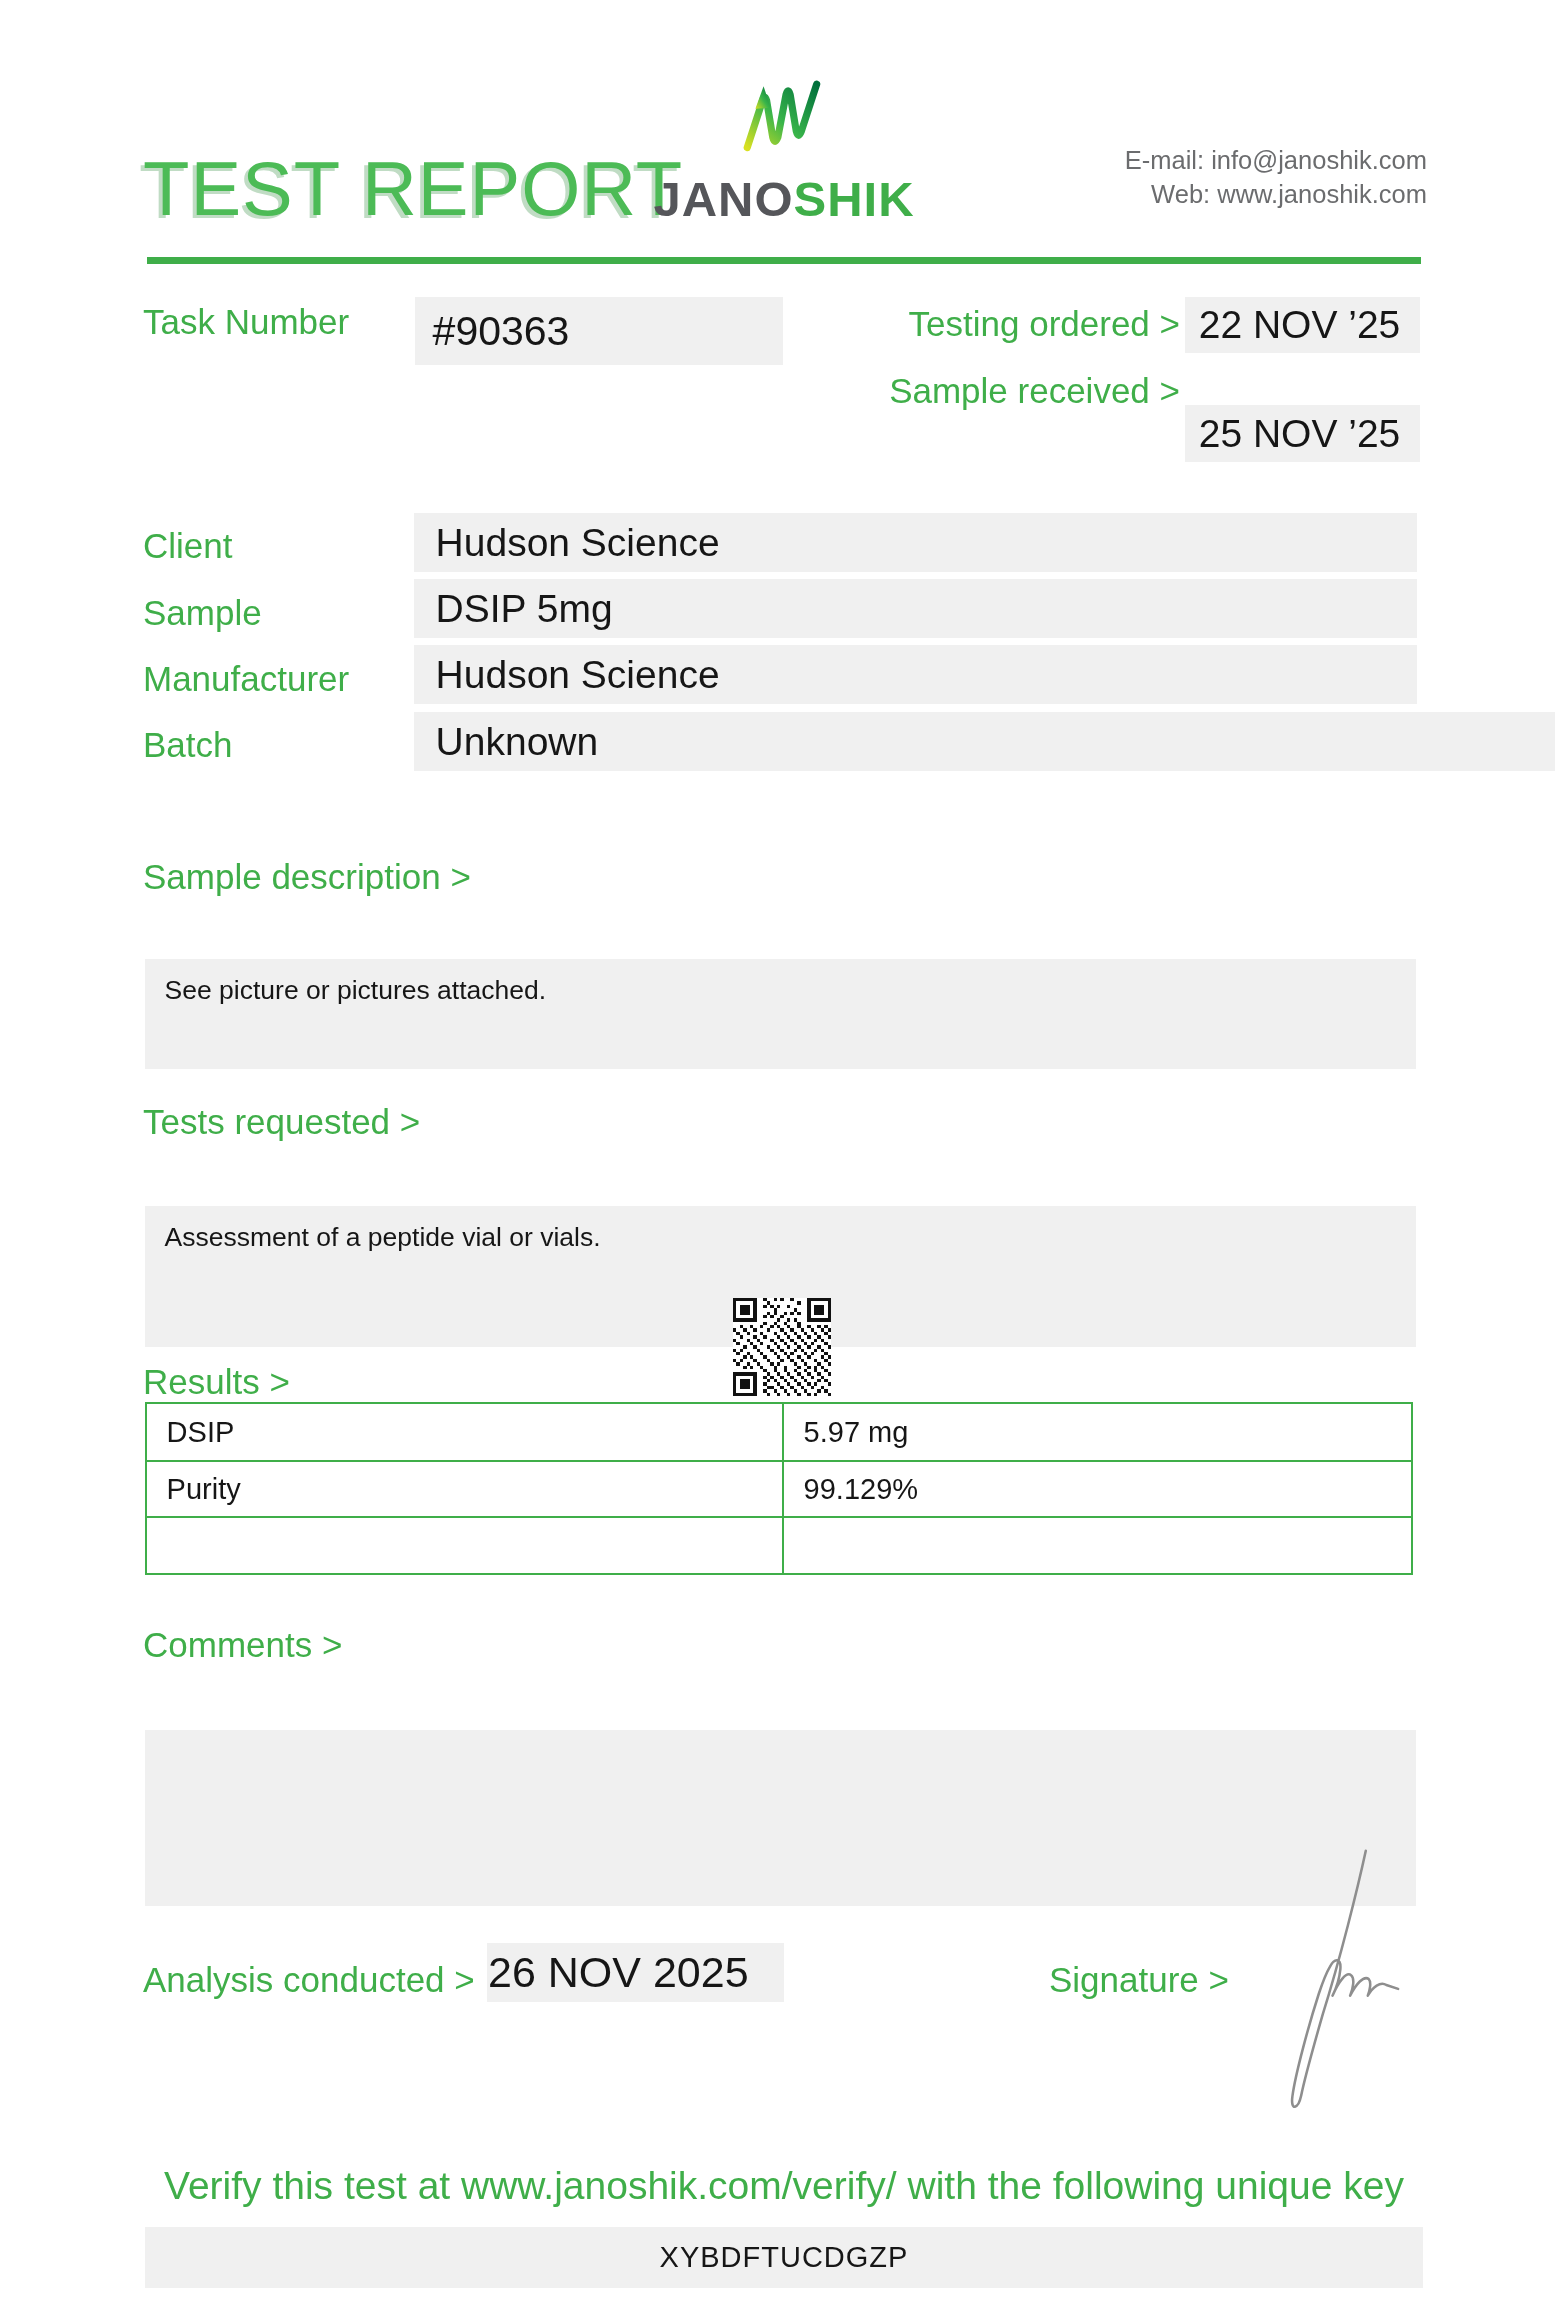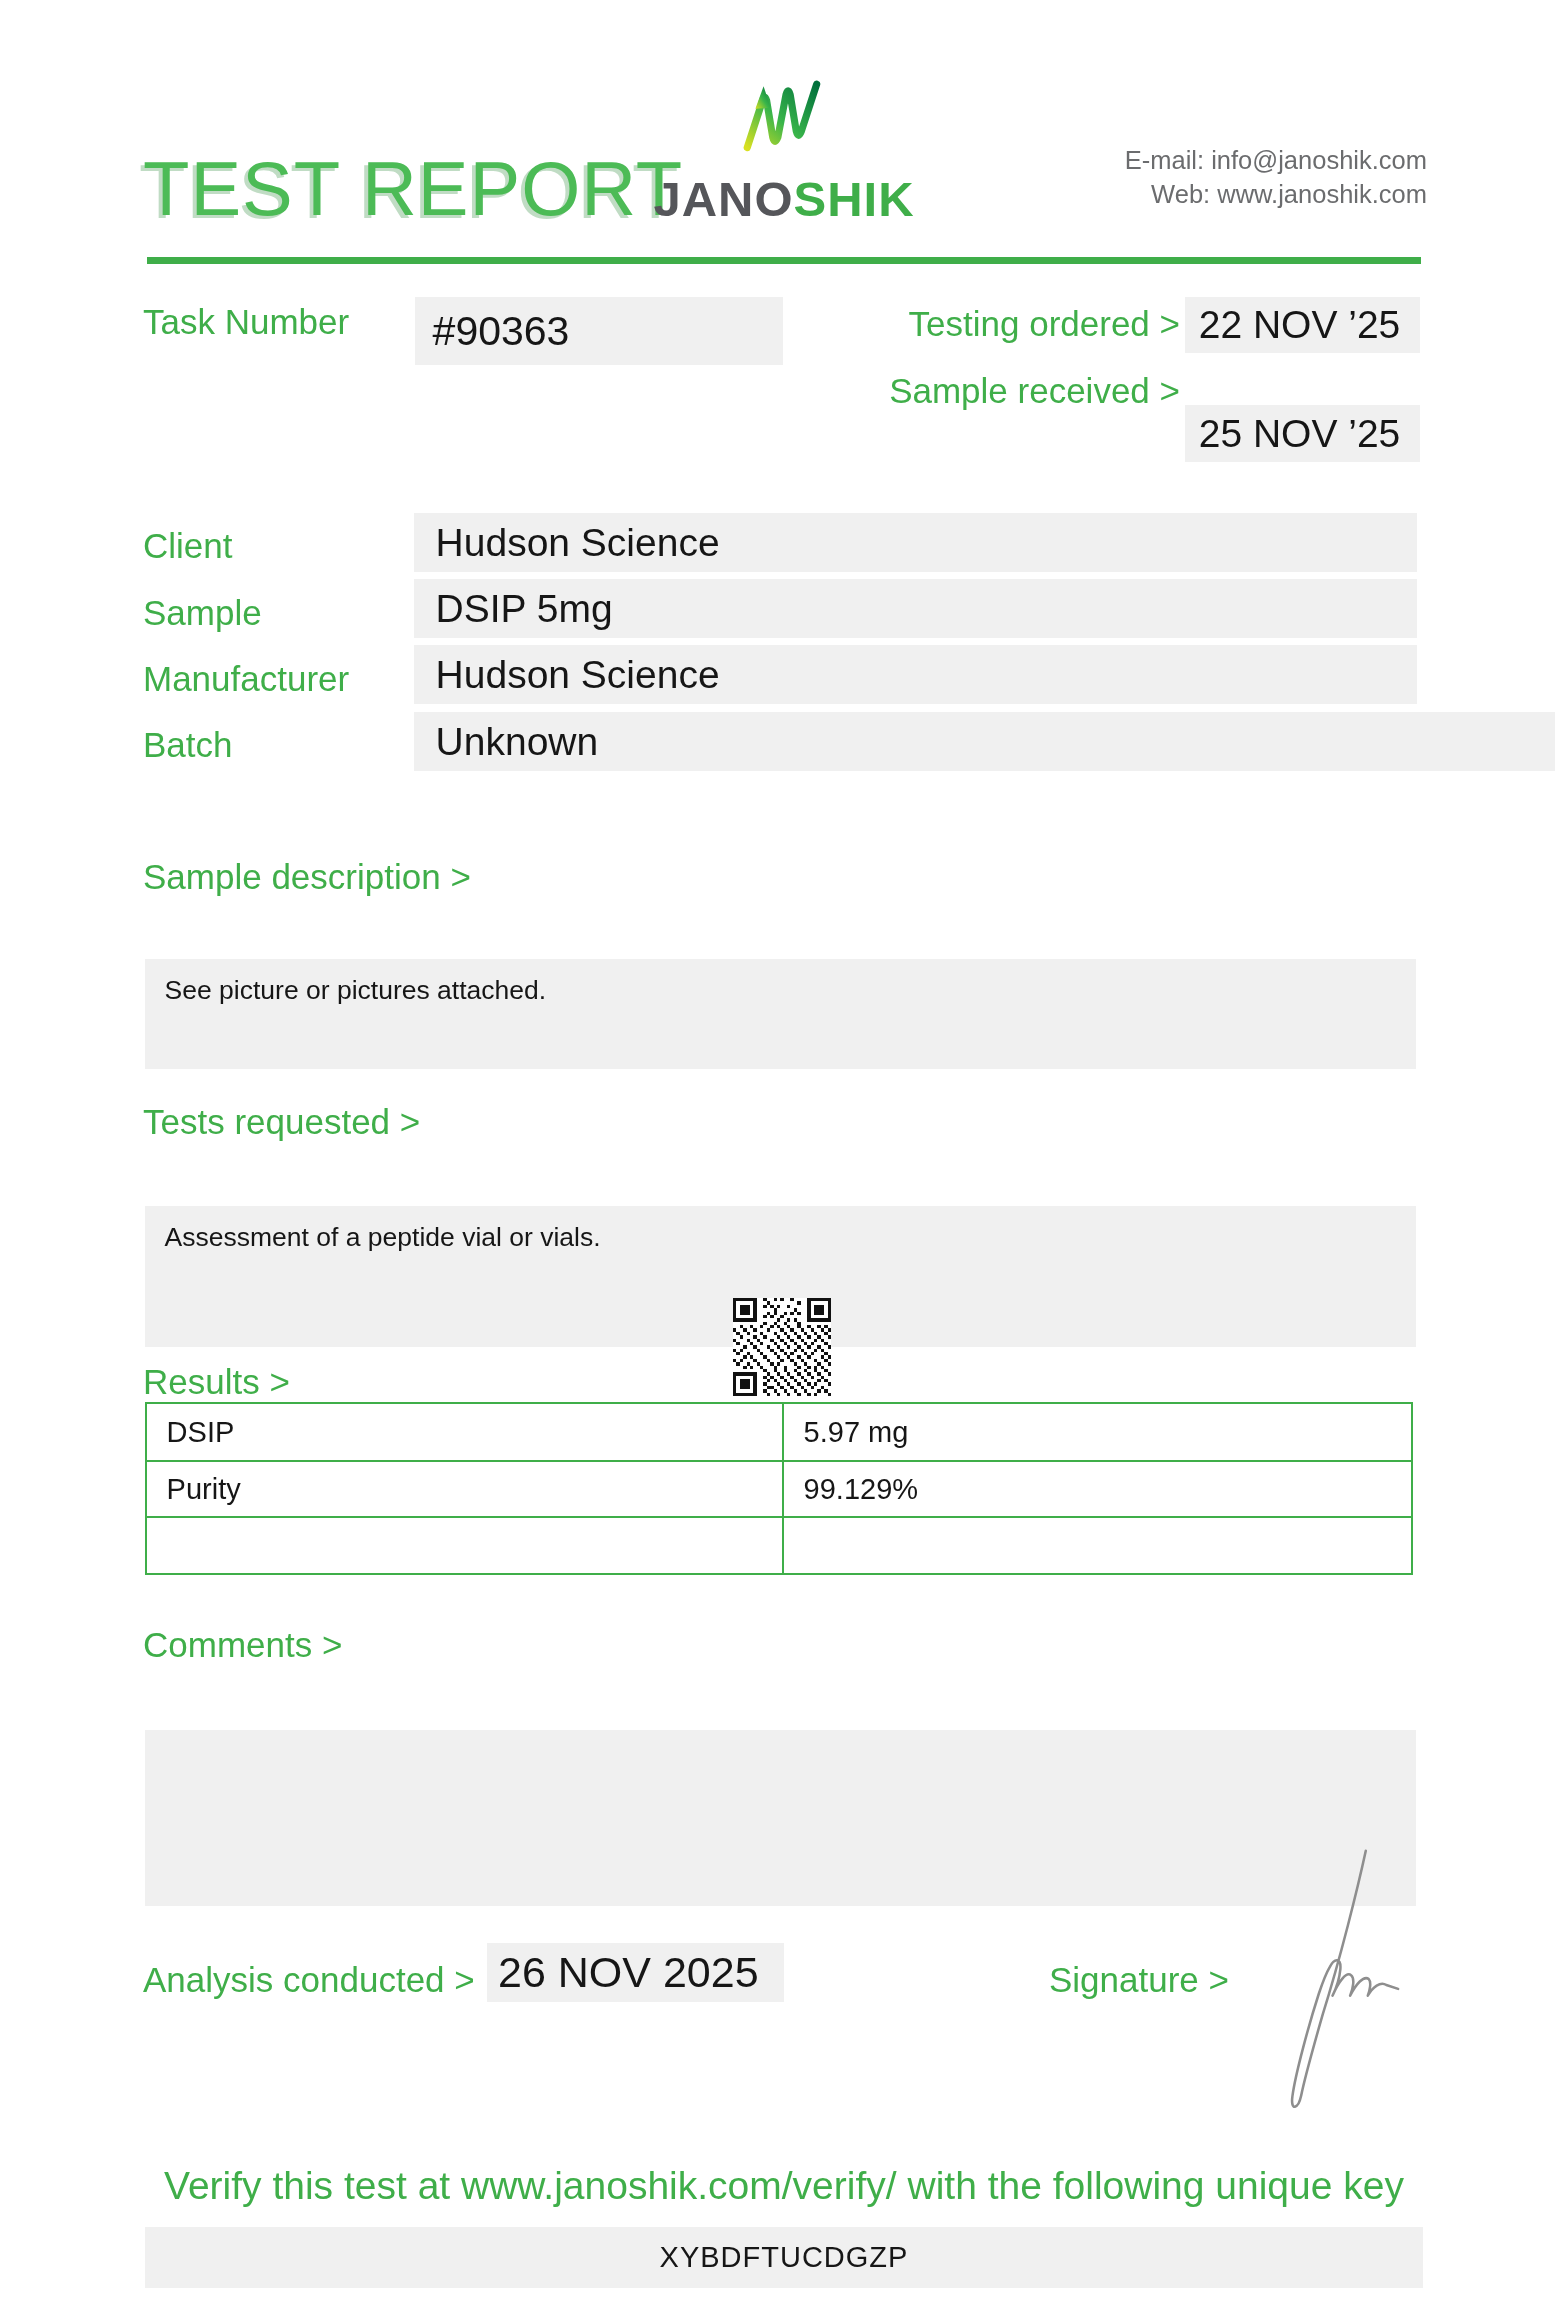--- a/index.html
+++ b/index.html
@@ -168,21 +168,21 @@
     <div class="cell c1"></div>
     <div class="cell"></div>
   </div>
 
   <div class="abs glabel" style="left:143px;top:1625px;">Comments &gt;</div>
   <div class="notebox" style="left:145px;top:1730px;width:1271px;height:176px;">
     <div class="notetext"></div>
   </div>
 
   <div class="abs glabel" style="left:143px;top:1960px;">Analysis conducted &gt;</div>
-  <div class="gbox" style="left:487px;top:1943px;width:297px;height:59px;padding-left:11px;">
+  <div class="gbox" style="left:487px;top:1943px;width:297px;height:59px;padding-left:1px;">
     <span class="value" style="font-size:43px;">26 NOV 2025</span>
   </div>
 
   <div class="abs glabel" style="left:1049px;top:1960px;">Signature &gt;</div>
 
   <div class="abs" style="left:1262px;top:1843px;width:142px;height:279px;">
     <svg width="142" height="279" viewBox="0 0 145 285" aria-hidden="true">
       <path d="M106,8 C98,45 80,118 62,175 C54,203 44,238 40,258 C37,272 29,274 31,259 C34,236 48,185 58,154 C62,142 66,132 69,127 C74,117 81,117 80,129 C79,139 75,150 72,156 C78,142 86,131 91,135 C95,138 93,149 90,156 C96,144 104,135 109,139 C112,142 110,151 108,156 C113,147 121,141 127,145 L139,149" stroke="#8e8e8e" stroke-width="2.6" fill="none" stroke-linecap="round" stroke-linejoin="round"></path>
     </svg>
   </div>

